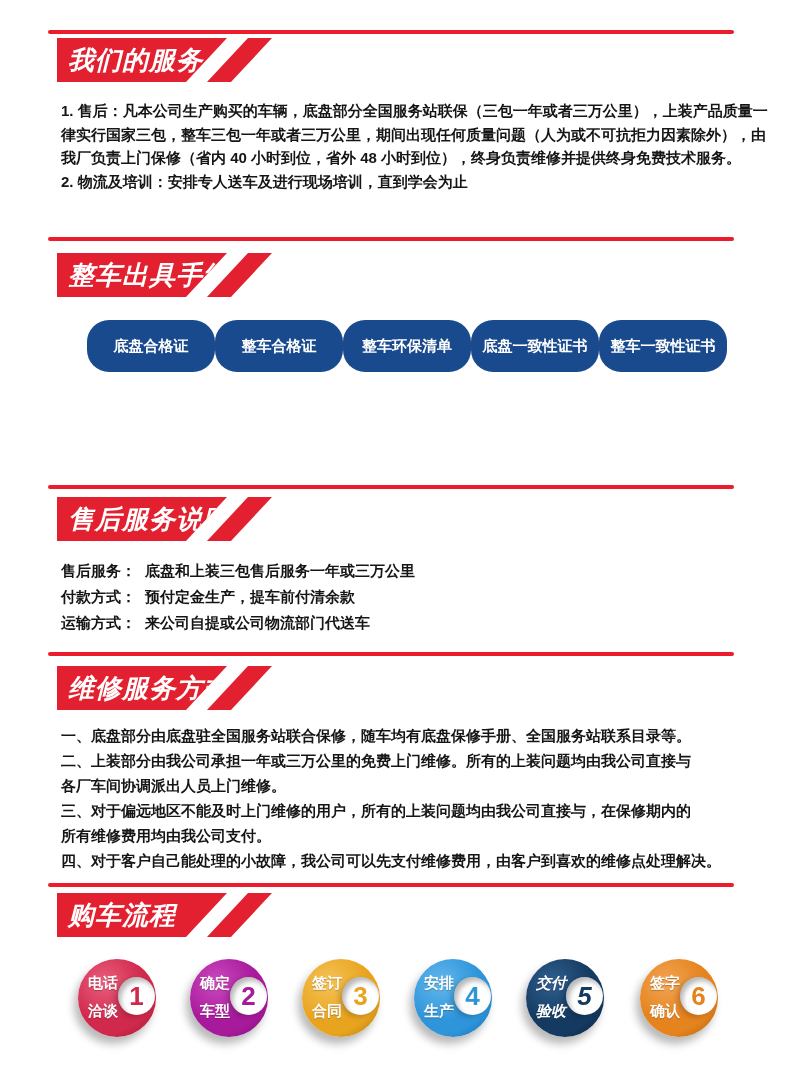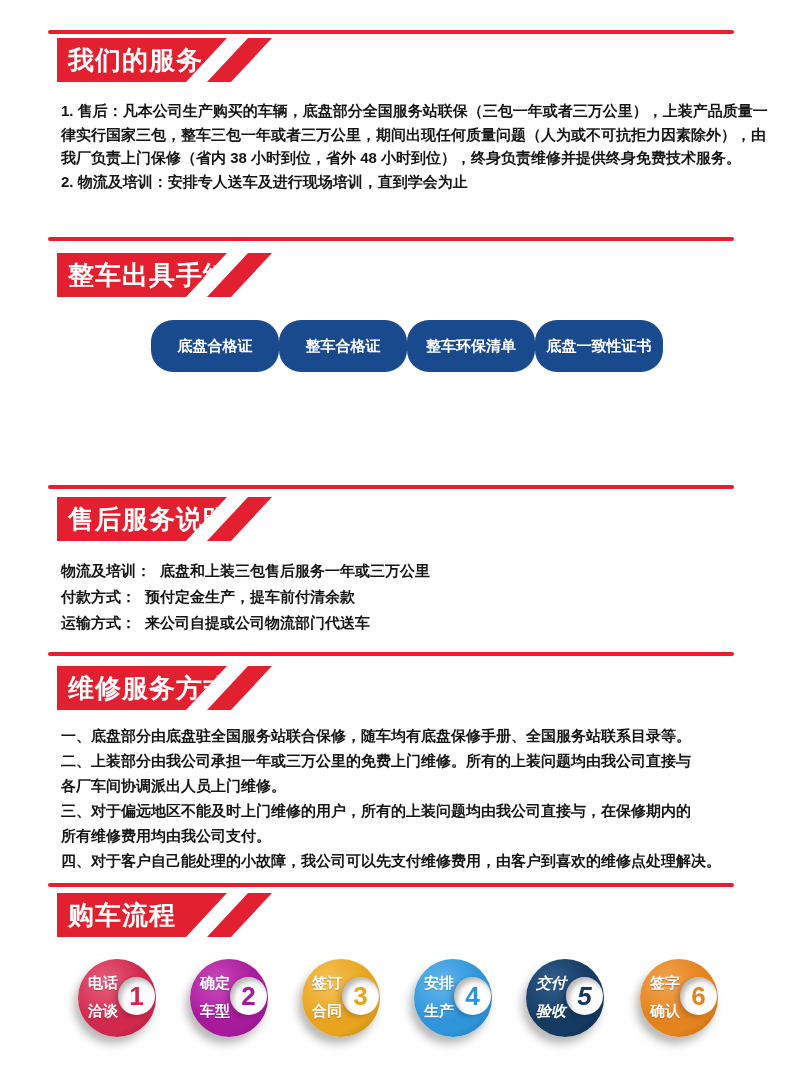--- a/index.html
+++ b/index.html
@@ -5,21 +5,21 @@
   html,body { margin:0; padding:0; background:#fff; }
   .page {
     position:relative; width:800px; height:1067px; background:#ffffff;
     font-family:"Liberation Sans", sans-serif; color:#1a1a1a; overflow:hidden;
   }
   
   .divider { position:absolute; left:48px; width:686px; height:4px; background:#ed1c2d; border-radius:2px; }
   .d1{top:30px} .d2{top:237px} .d3{top:485px} .d4{top:652px} .d5{top:883px}
 
   
-  .banner { position:absolute; left:57px; height:44px; }
+  .banner { position:absolute; left:57px; height:44px;font-style:italic; }
   .b1{top:38px} .b2{top:253px} .b3{top:497px} .b4{top:666px} .b5{top:893px}
   .banner-body {
     position:relative; width:170px; height:44px; background:#e3202f;
     clip-path:polygon(0 0, 100% 0, calc(100% - 41px) 100%, 0 100%);
     color:#fff; font-size:26px; font-weight:bold; line-height:44px;
     padding-left:11px; box-sizing:border-box; white-space:nowrap; letter-spacing:1px;
   }
   .banner-tip {
     position:absolute; top:0; left:191px; width:24px; height:44px;
     background:#e3202f; transform:skewX(-43deg); transform-origin:0 0;
@@ -75,49 +75,50 @@
   <div class="divider d1"></div>
 
   <div class="banner b1">
     <div class="banner-body">我们的服务</div>
     <div class="banner-tip"></div>
   </div>
 
   <div class="textblock tb1">
     <div class="tline">1. 售后：凡本公司生产购买的车辆，底盘部分全国服务站联保（三包一年或者三万公里），上装产品质量一</div>
     <div class="tline">律实行国家三包，整车三包一年或者三万公里，期间出现任何质量问题（人为或不可抗拒力因素除外），由</div>
-    <div class="tline">我厂负责上门保修（省内 38 小时到位，省外 48 小时到位），终身负责维修并提供终身免费技术服务。</div>
+    <div class="tline">我厂负责上门保修（省内 40 小时到位，省外 48 小时到位），终身负责维修并提供终身免费技术服务。</div>
     <div class="tline">2. 物流及培训：安排专人送车及进行现场培训，直到学会为止</div>
   </div>
 
   <div class="divider d2"></div>
 
   <div class="banner b2">
     <div class="banner-body">整车出具手续</div>
     <div class="banner-tip"></div>
   </div>
 
   <div class="badges r1">
     <div class="badge">底盘合格证</div>
     <div class="badge">整车合格证</div>
     <div class="badge">整车环保清单</div>
     <div class="badge">底盘一致性证书</div>
+    <div class="badge">整车一致性证书</div>
   </div>
 
 
   <div class="divider d3"></div>
 
   <div class="banner b3">
     <div class="banner-body">售后服务说明</div>
     <div class="banner-tip"></div>
   </div>
 
   <div class="textblock tb3">
     <div class="kv tline">
-      <span class="lbl">物流及培训：</span>
+      <span class="lbl">售后服务：</span>
       <span>底盘和上装三包售后服务一年或三万公里</span>
     </div>
     <div class="kv tline">
       <span class="lbl">付款方式：</span>
       <span>预付定金生产，提车前付清余款</span>
     </div>
     <div class="kv tline">
       <span class="lbl">运输方式：</span>
       <span>来公司自提或公司物流部门代送车</span>
     </div>

